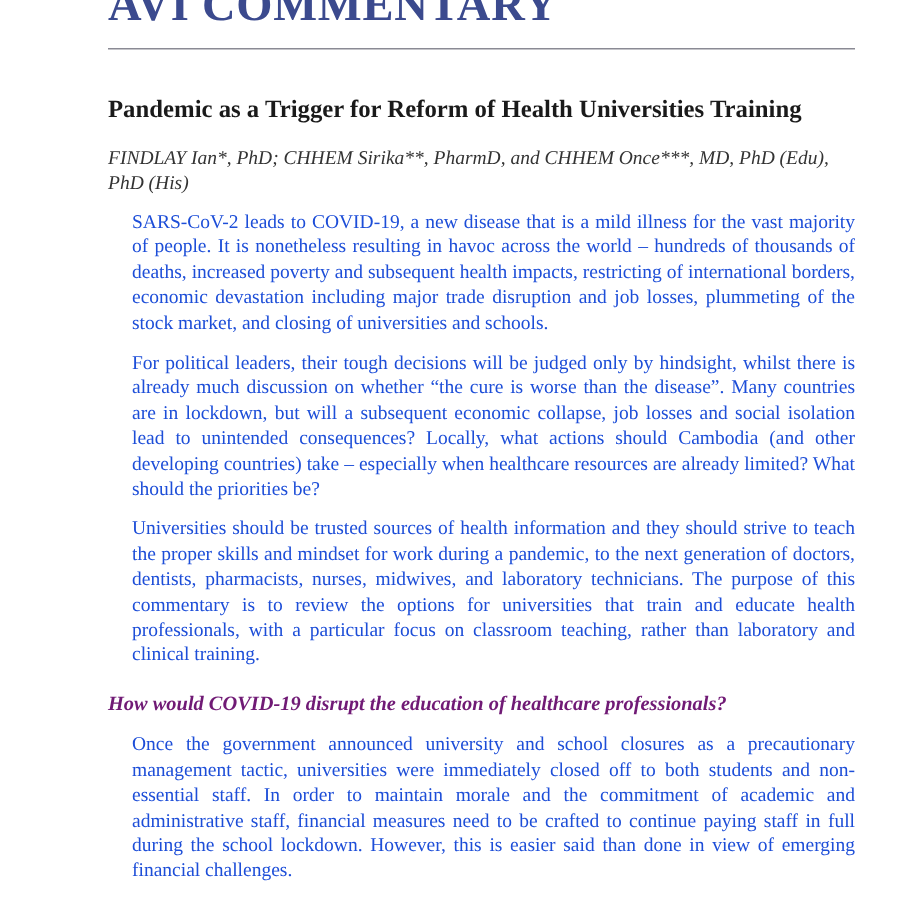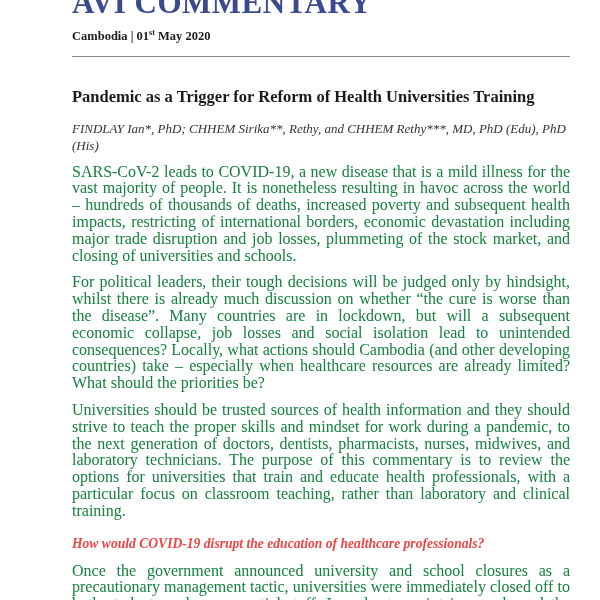--- a/index.html
+++ b/index.html
@@ -55,51 +55,50 @@
   }
   .authors {
     margin: 12px 0 0 0;
     font-size: 13px;
     line-height: 17px;
     font-style: italic;
     color: #333333;
     text-align: left;
   }
   .body-para {
-    margin: 10px 0 0 0;
-    font-size: 16px;
+    margin: 10px 0 0 16px;
+    font-size: 13px;
     line-height: 16.8px;
-    color: #15803d;
+    color: #1d4ed8;
     text-align: justify;
   }
   .section-heading {
     margin: 15px 0 0 0;
     font-size: 13.6px;
     line-height: 18px;
     font-weight: bold;
     font-style: italic;
-    color: #ef4444;
+    color: #701a75;
     text-align: justify;
   }
 </style>
 </head>
 <body>
 
 <div class="page">
 
   <header>
     <h1 class="masthead">AVI COMMENTARY</h1>
-    <p class="dateline"><span>Cambodia | 01</span><sup>st</sup><span> May 2020</span></p>
     <hr class="rule-top">
   </header>
 
   <article>
     <h2 class="article-title">Pandemic as a Trigger for Reform of Health Universities Training</h2>
 
-    <p class="authors">FINDLAY Ian*, PhD; CHHEM Sirika**, Rethy, and CHHEM Rethy***, MD, PhD (Edu), PhD (His)</p>
+    <p class="authors">FINDLAY Ian*, PhD; CHHEM Sirika**, PharmD, and CHHEM Once***, MD, PhD (Edu), PhD (His)</p>
 
     <p class="body-para">SARS-CoV-2 leads to COVID-19, a new disease that is a mild illness for the vast majority of people. It is nonetheless resulting in havoc across the world – hundreds of thousands of deaths, increased poverty and subsequent health impacts, restricting of international borders, economic devastation including major trade disruption and job losses, plummeting of the stock market, and closing of universities and schools.</p>
 
     <p class="body-para">For political leaders, their tough decisions will be judged only by hindsight, whilst there is already much discussion on whether “the cure is worse than the disease”. Many countries are in lockdown, but will a subsequent economic collapse, job losses and social isolation lead to unintended consequences? Locally, what actions should Cambodia (and other developing countries) take – especially when healthcare resources are already limited? What should the priorities be?</p>
 
     <p class="body-para">Universities should be trusted sources of health information and they should strive to teach the proper skills and mindset for work during a pandemic, to the next generation of doctors, dentists, pharmacists, nurses, midwives, and laboratory technicians. The purpose of this commentary is to review the options for universities that train and educate health professionals, with a particular focus on classroom teaching, rather than laboratory and clinical training.</p>
 
     <h3 class="section-heading">How would COVID-19 disrupt the education of healthcare professionals?</h3>
 
     <p class="body-para">Once the government announced university and school closures as a precautionary management tactic, universities were immediately closed off to both students and non-essential staff. In order to maintain morale and the commitment of academic and administrative staff, financial measures need to be crafted to continue paying staff in full during the school lockdown. However, this is easier said than done in view of emerging financial challenges.</p>

